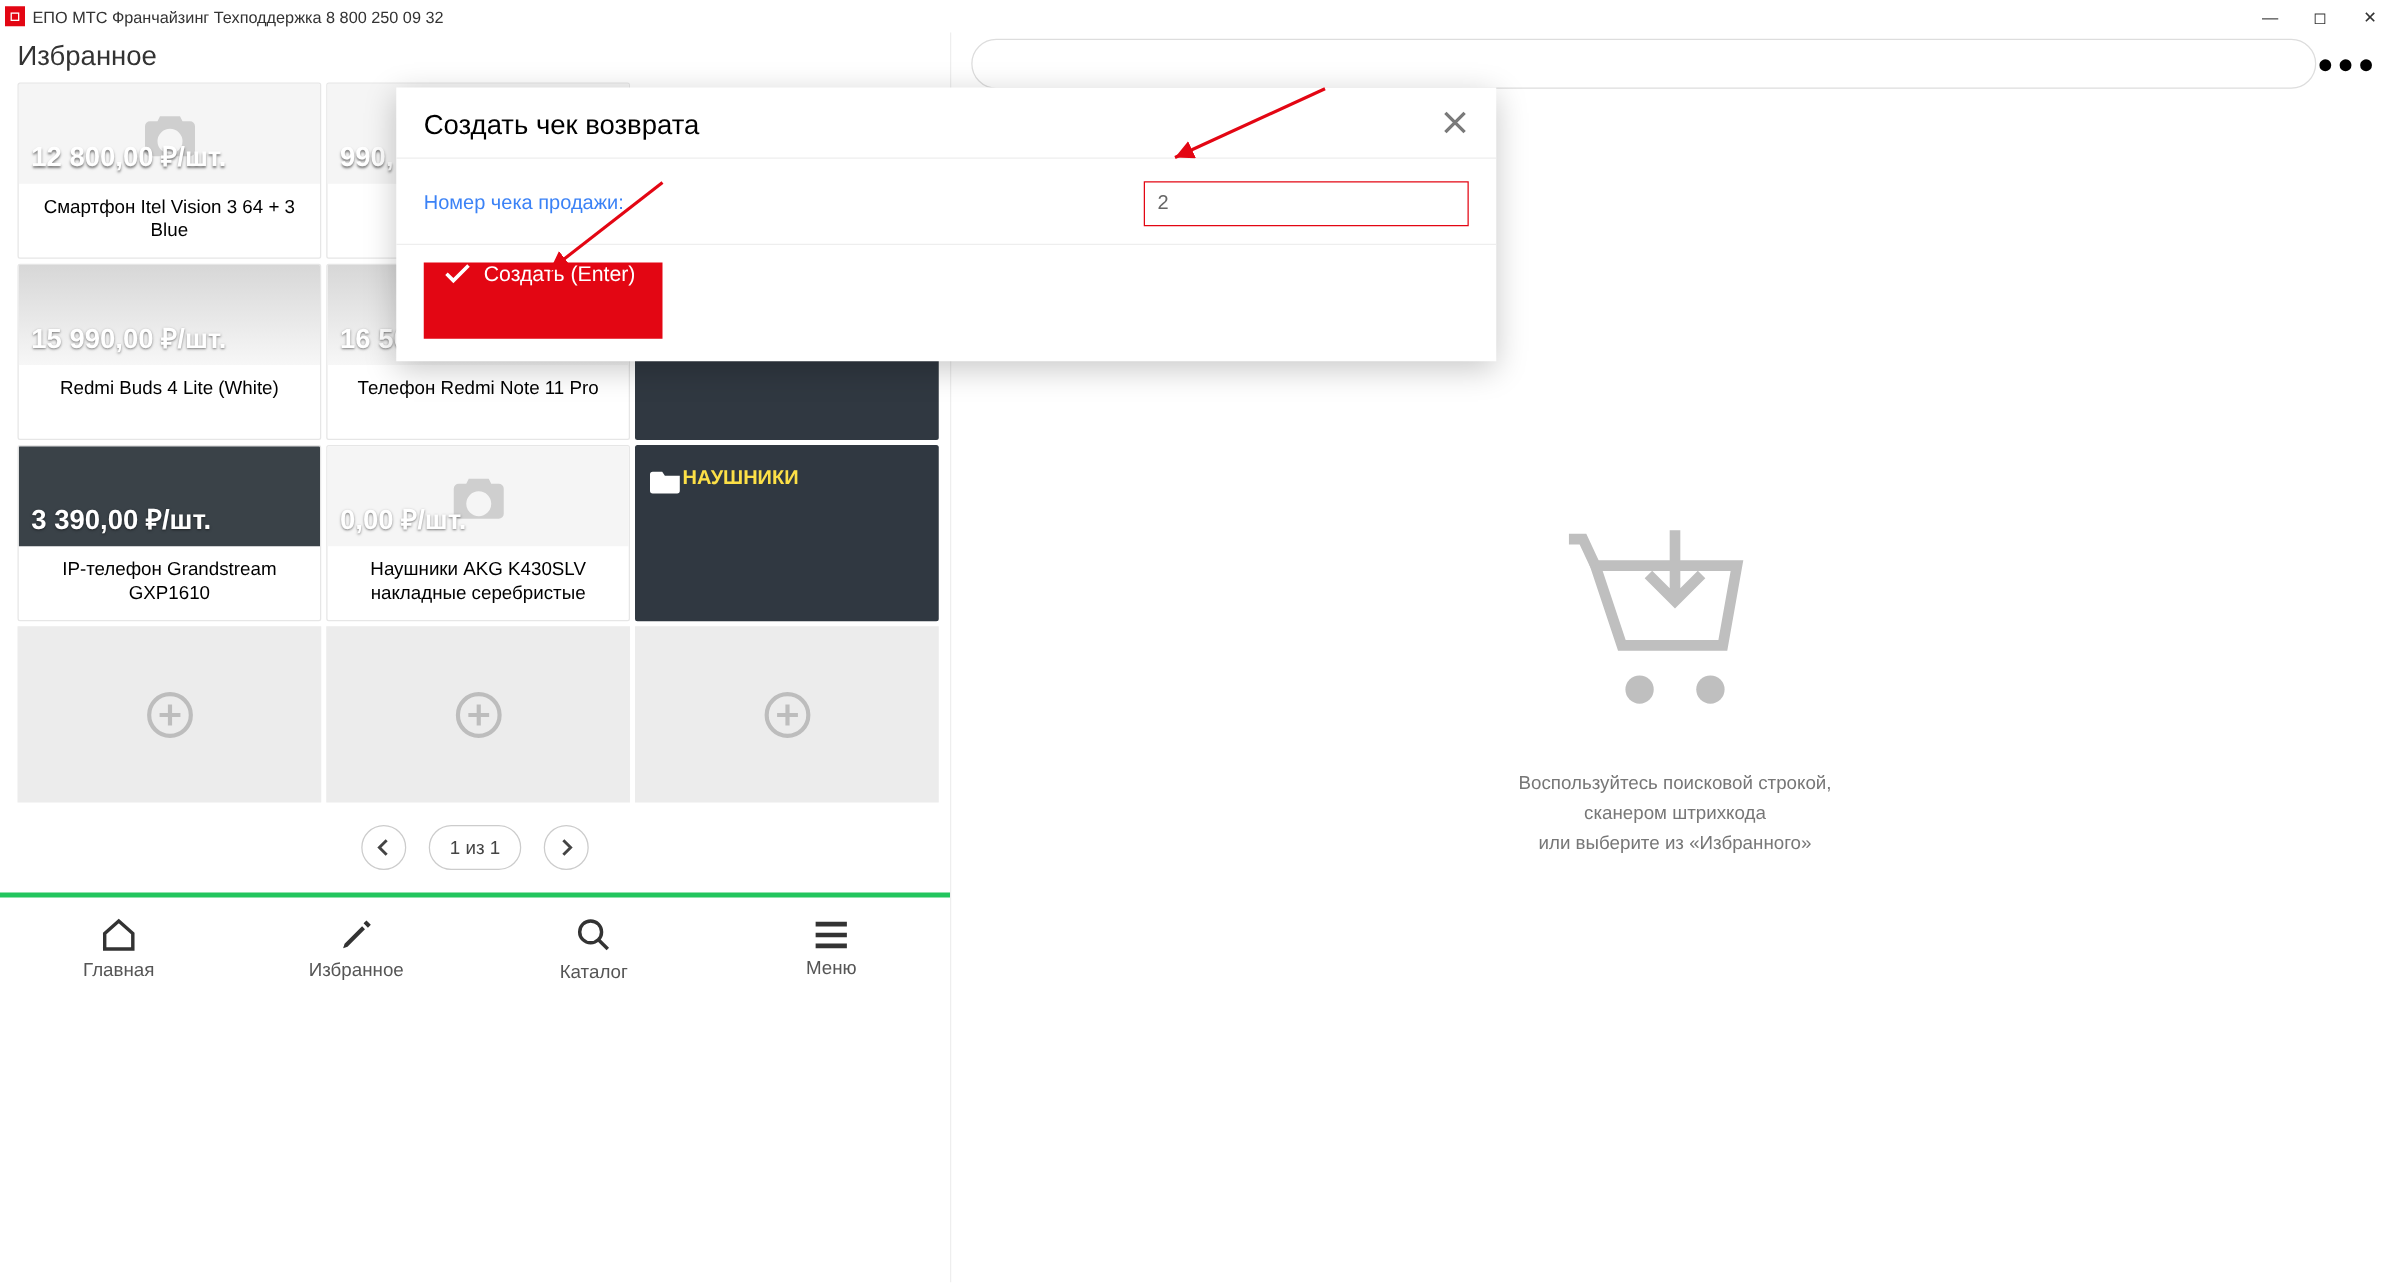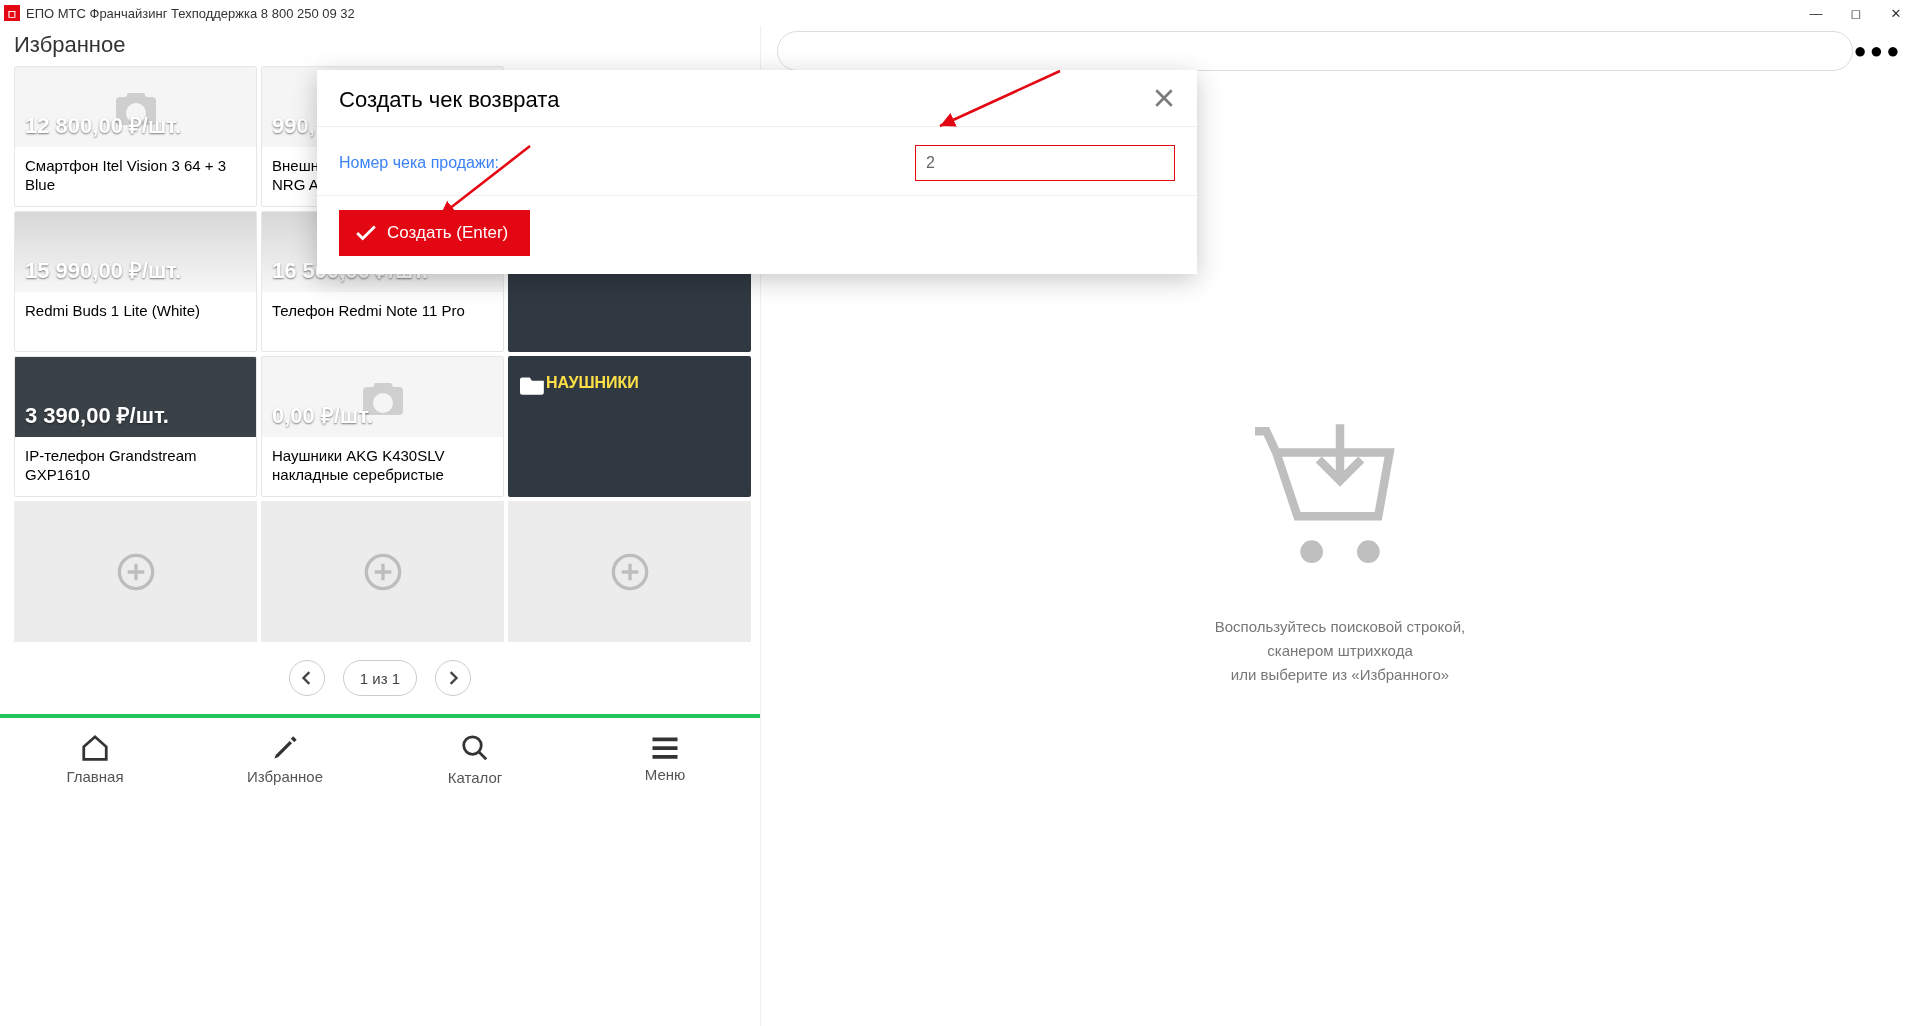--- a/index.html
+++ b/index.html
@@ -13,21 +13,21 @@
   
   .content { display: flex; height: calc(100% - 26px); }
   .left-panel { width: 760px; display: flex; flex-direction: column; }
   .right-panel { flex: 1; display: flex; flex-direction: column; border-left: 1px solid #eee; }
   
   .search-row { display: flex; align-items: center; height: 50px; padding: 0 16px; }
   .search-box { flex: 1; height: 40px; border: 1px solid #ddd; border-radius: 20px; }
   .more-btn { width: 50px; text-align: center; font-size: 22px; letter-spacing: 3px; }
   
   .fav-header { font-size: 22px; color: #333; padding: 6px 14px 8px; }
-  .grid { display: grid; grid-template-columns: repeat(3, 243px); gap: 4px; padding: 0 14px; }
+  .grid { display: grid; grid-template-columns: repeat(3, 243px); gap: 4px; padding: 0 14px; text-align: center; }
   .card { height: 141px; border: 1px solid #e6e6e6; border-radius: 2px; overflow: hidden; display: flex; flex-direction: column; }
   .card-top { height: 80px; position: relative; background: #f5f5f5; display: flex; align-items: center; justify-content: center; }
   .card-top .ph-icon { color: #cfcfcf; }
   .card-top.img1 { background: linear-gradient(180deg,#d7d7d7,#f7f7f7); }
   .card-top.img2 { background: #3a4248; }
   .price-overlay { position: absolute; left: 10px; bottom: 8px; color: #fff; font-weight: bold; font-size: 22px; text-shadow: 0 1px 2px rgba(0,0,0,.5); }
   .card-bottom { flex: 1; padding: 10px 10px; font-size: 15px; color: #000000; line-height: 1.25; }
   .folder-card { background: #303841; color: #fde047; display: flex; flex-direction: row; padding: 18px 12px; height: 141px; border-radius: 2px; }
   .folder-card .folder-icon { margin-bottom: 14px; }
   .folder-card .folder-label { font-weight: bold; font-size: 16px; }
@@ -48,21 +48,21 @@
   
   .modal-backdrop { position: absolute; left: 0; top: 26px; right: 0; bottom: 0; pointer-events: none; }
   .modal { position: absolute; left: 317px; top: 44px; width: 880px; background: #fff; box-shadow: 0 6px 24px rgba(0,0,0,.22); pointer-events: auto; }
   .modal-header { display: flex; align-items: center; justify-content: space-between; padding: 16px 22px 12px; border-bottom: 1px solid #eee; }
   .modal-header h3 { font-size: 22px; font-weight: normal; color: #000000; }
   .modal-close { font-size: 28px; color: #7a7a7a; line-height: 1; }
   .modal-body { display: flex; align-items: center; justify-content: space-between; padding: 18px 22px 14px; border-bottom: 1px solid #eee; }
   .modal-body label { font-size: 16px; color: #3b82f6; }
   .modal-body input { width: 260px; height: 36px; border: 1px solid #e30613; padding: 0 10px; font-size: 16px; color: #666; outline: none; }
   .modal-footer { padding: 14px 22px 18px; }
-  .create-btn { background: #e30613; color: #fff; border: none; height: 46px; padding: 0 22px 0 16px; font-size: 17px; display: inline-flex; align-items: center; gap: 10px; cursor: pointer; }
+  .create-btn { background: #e30613; color: #fff; border: none; height: 61px; padding: 0 22px 0 16px; font-size: 17px; display: inline-flex; gap: 10px; cursor: pointer; }
   
   .arrow { position: absolute; pointer-events: none; }
 </style>
 </head>
 <body>
 
 <div class="titlebar">
   <div class="app-icon">◻</div>
   <div class="title-text">ЕПО МТС Франчайзинг Техподдержка 8 800 250 09 32</div>
   <div class="win-controls">
@@ -99,21 +99,21 @@
         <div class="card-bottom" style="white-space: pre-line;">Внешн
 NRG A</div>
       </div>
 
       <div style="height:141px"></div>
 
       <div class="card">
         <div class="card-top img1">
           <div class="price-overlay">15 990,00 ₽/шт.</div>
         </div>
-        <div class="card-bottom">Redmi Buds 1 Lite (White)</div>
+        <div class="card-bottom">Redmi Buds 4 Lite (White)</div>
       </div>
 
       <div class="card">
         <div class="card-top img1">
           <div class="price-overlay">16 500,00 ₽/шт.</div>
         </div>
         <div class="card-bottom">Телефон Redmi Note 11 Pro</div>
       </div>
 
       <div class="folder-card">

